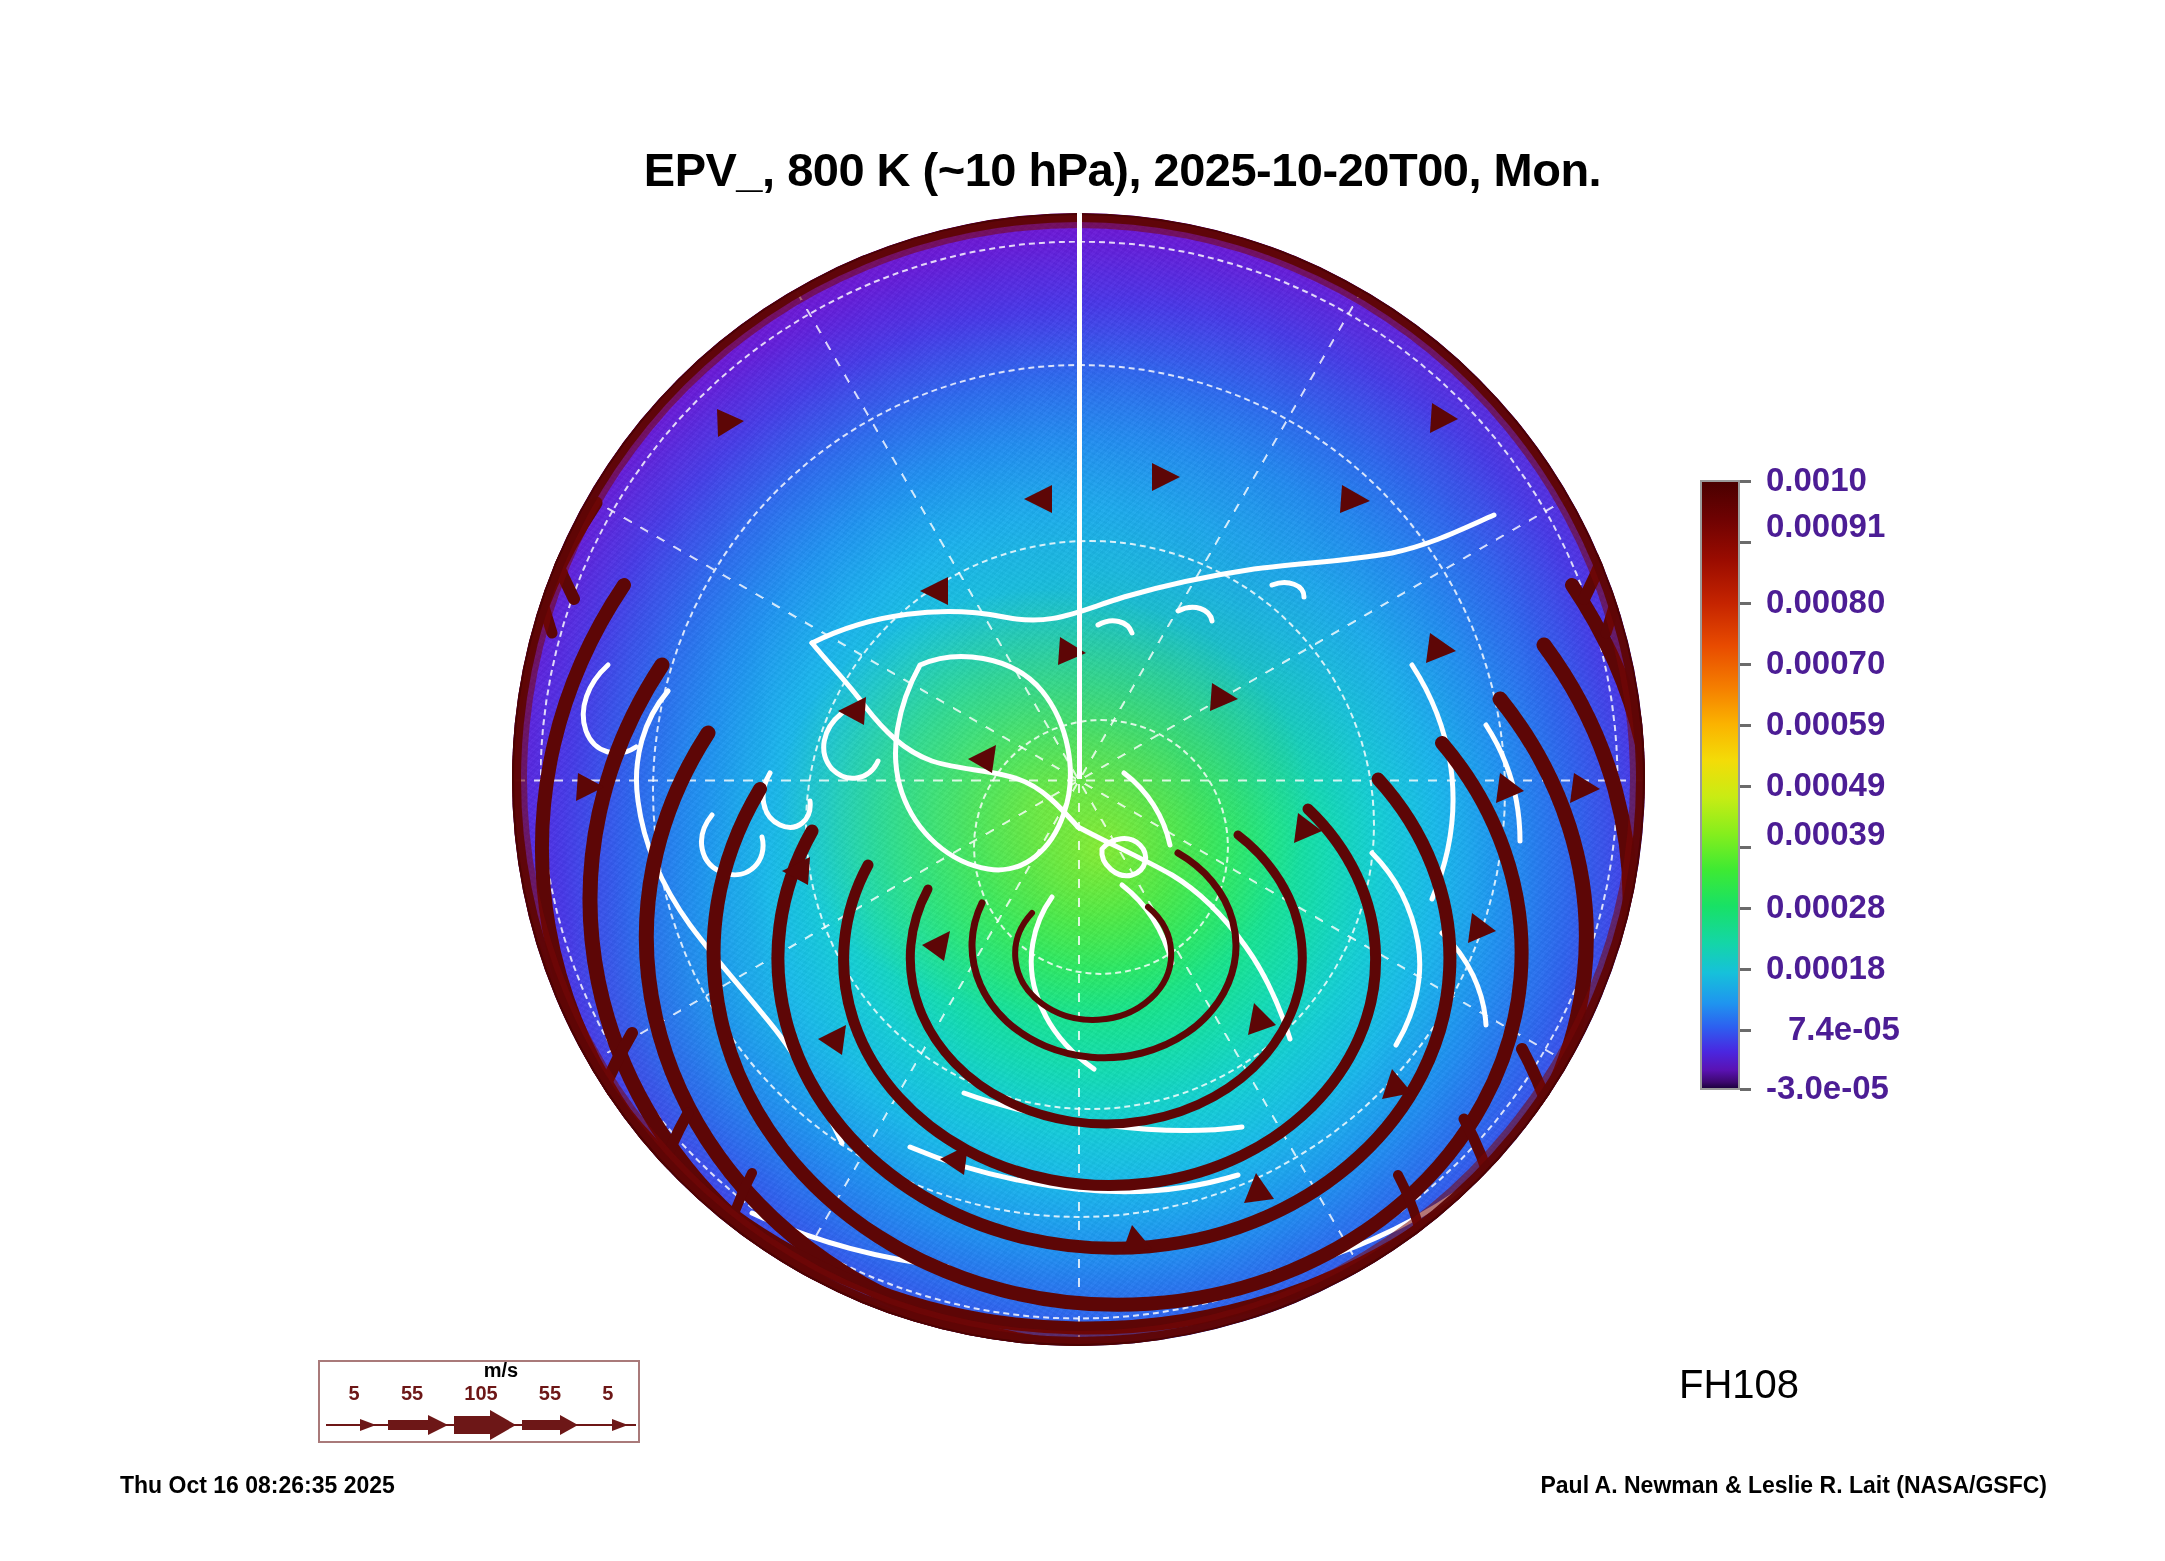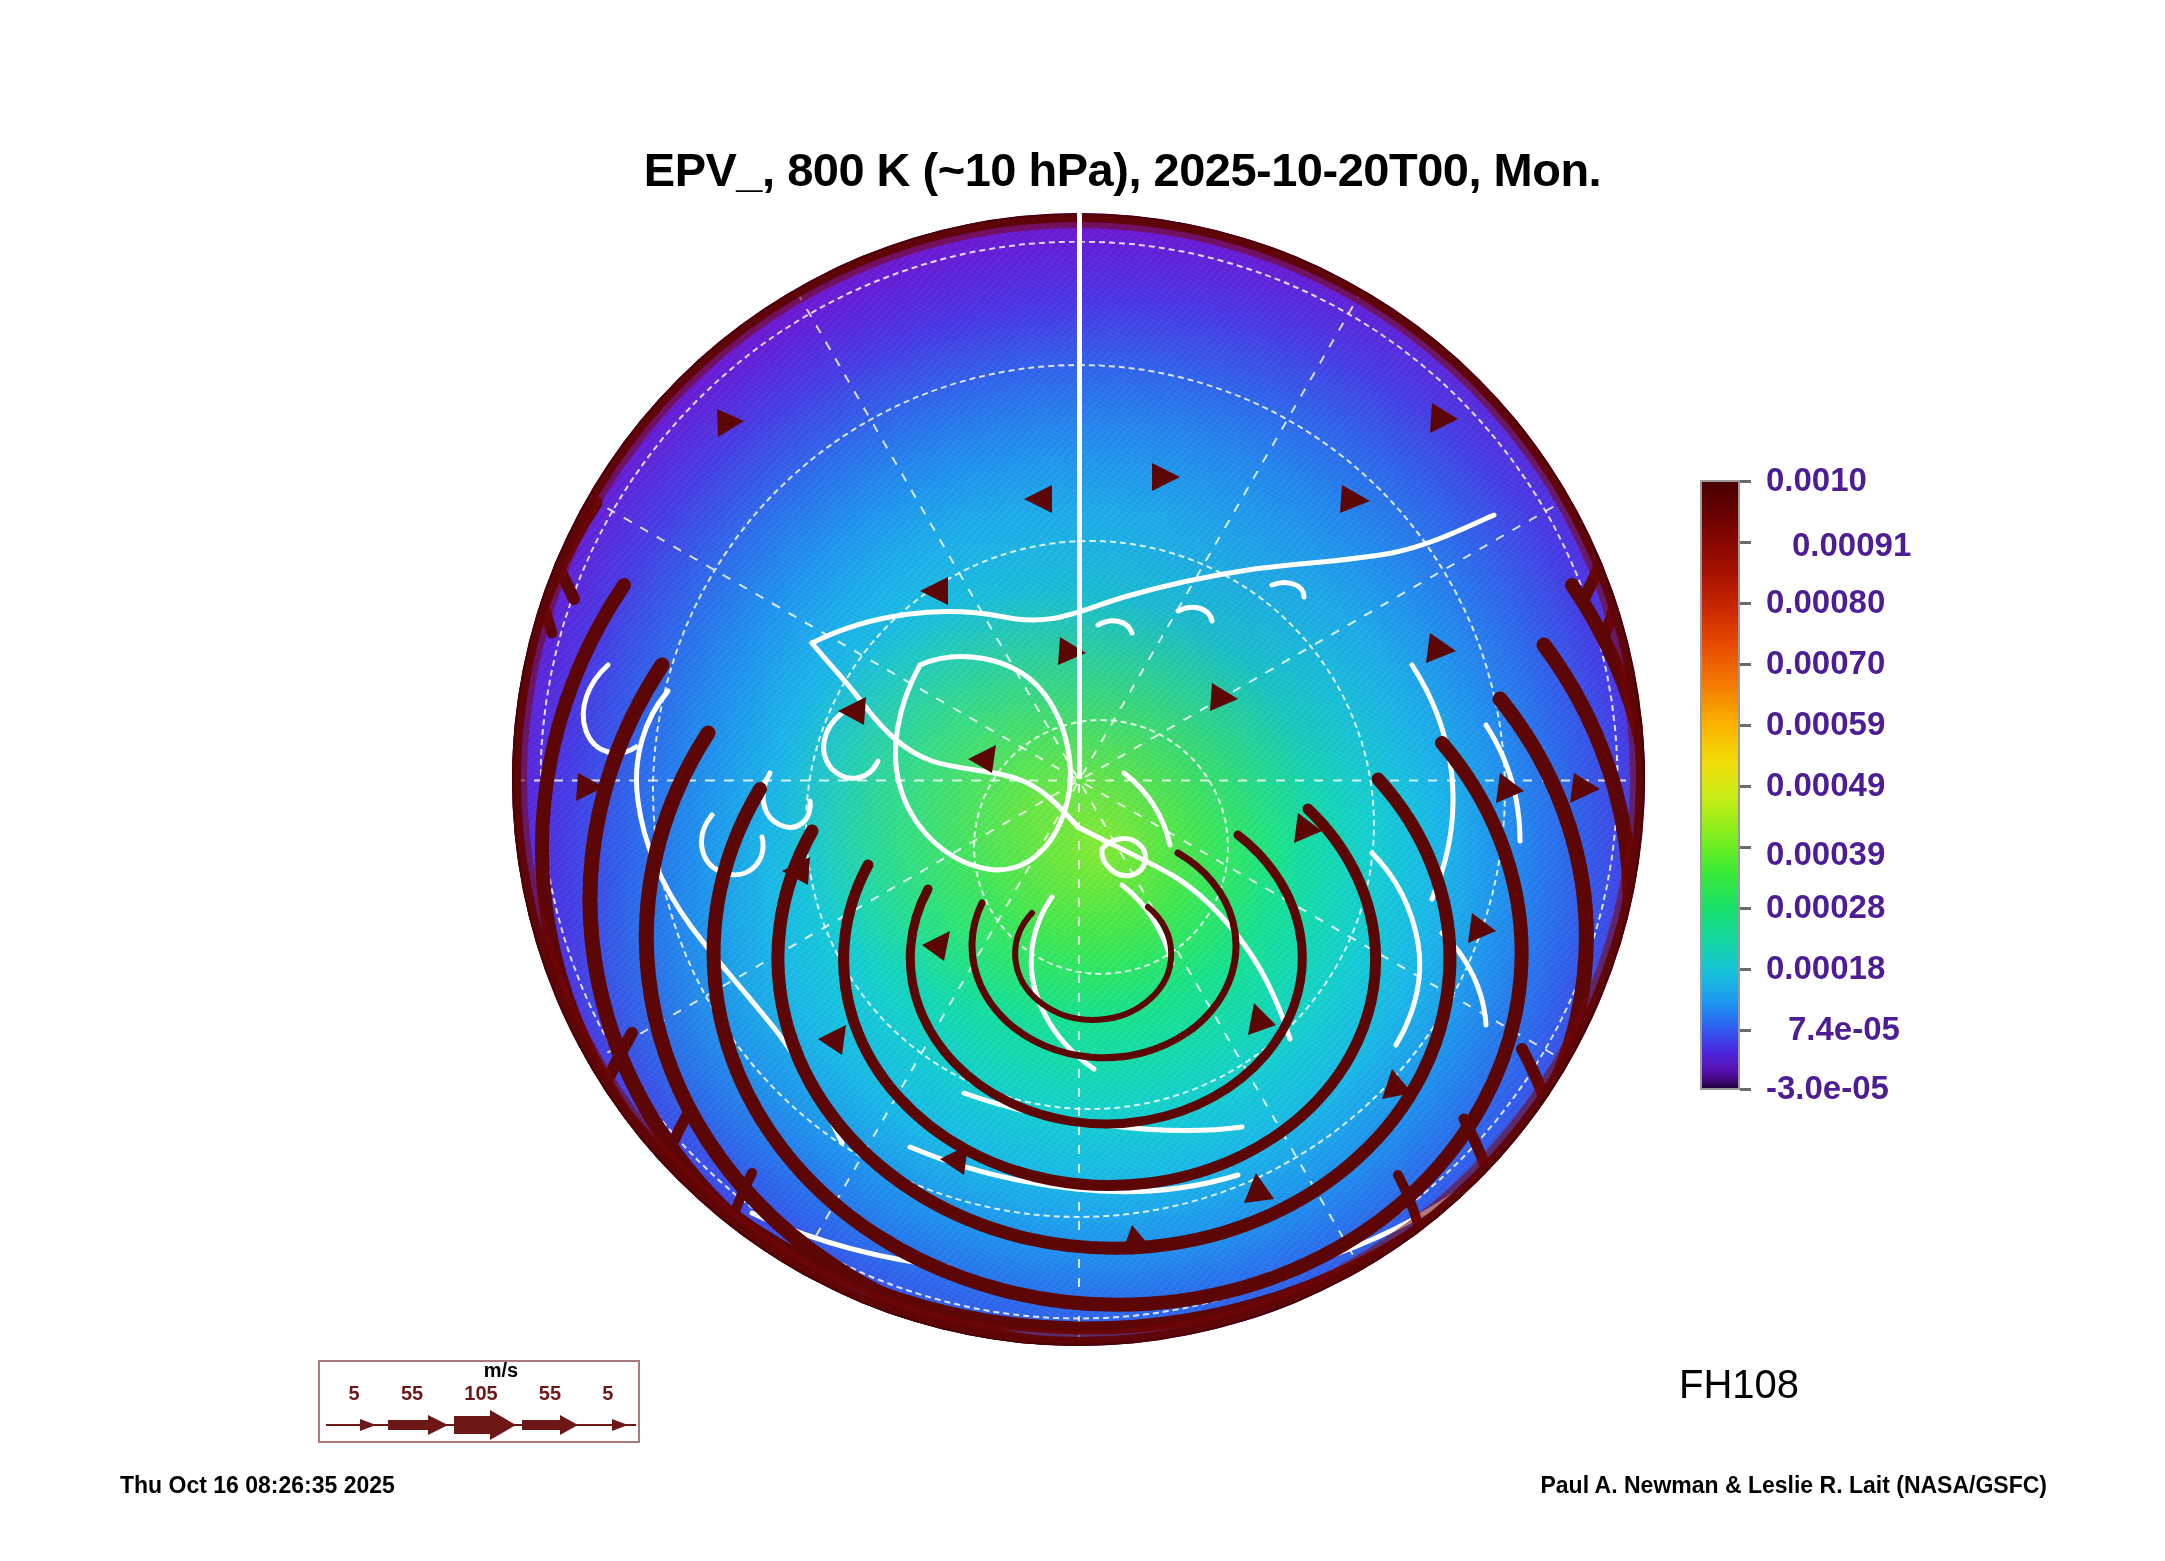--- a/index.html
+++ b/index.html
@@ -411,26 +411,26 @@
   <div class="cb-tick" style="top:183px;"></div>
   <div class="cb-tick" style="top:244px;"></div>
   <div class="cb-tick" style="top:305px;"></div>
   <div class="cb-tick" style="top:366px;"></div>
   <div class="cb-tick" style="top:427px;"></div>
   <div class="cb-tick" style="top:488px;"></div>
   <div class="cb-tick" style="top:549px;"></div>
   <div class="cb-tick" style="top:608px;"></div>
 
   <div class="cb-label" style="top:0px;">0.0010</div>
-  <div class="cb-label" style="top:65px;margin-left:26px;">0.00091</div>
+  <div class="cb-label" style="top:46px;">0.00091</div>
   <div class="cb-label" style="top:122px;">0.00080</div>
   <div class="cb-label" style="top:183px;">0.00070</div>
   <div class="cb-label" style="top:244px;">0.00059</div>
   <div class="cb-label" style="top:305px;">0.00049</div>
-  <div class="cb-label" style="top:374px;">0.00039</div>
+  <div class="cb-label" style="top:354px;">0.00039</div>
   <div class="cb-label" style="top:427px;">0.00028</div>
   <div class="cb-label" style="top:488px;">0.00018</div>
   <div class="cb-label" style="top:549px;margin-left:22px;">7.4e-05</div>
   <div class="cb-label" style="top:608px;">-3.0e-05</div>
 </div>
 
 <div id="wind-legend">
   <div id="wind-legend-unit">m/s</div>
   <div id="wind-legend-values">
     <span>5</span>

